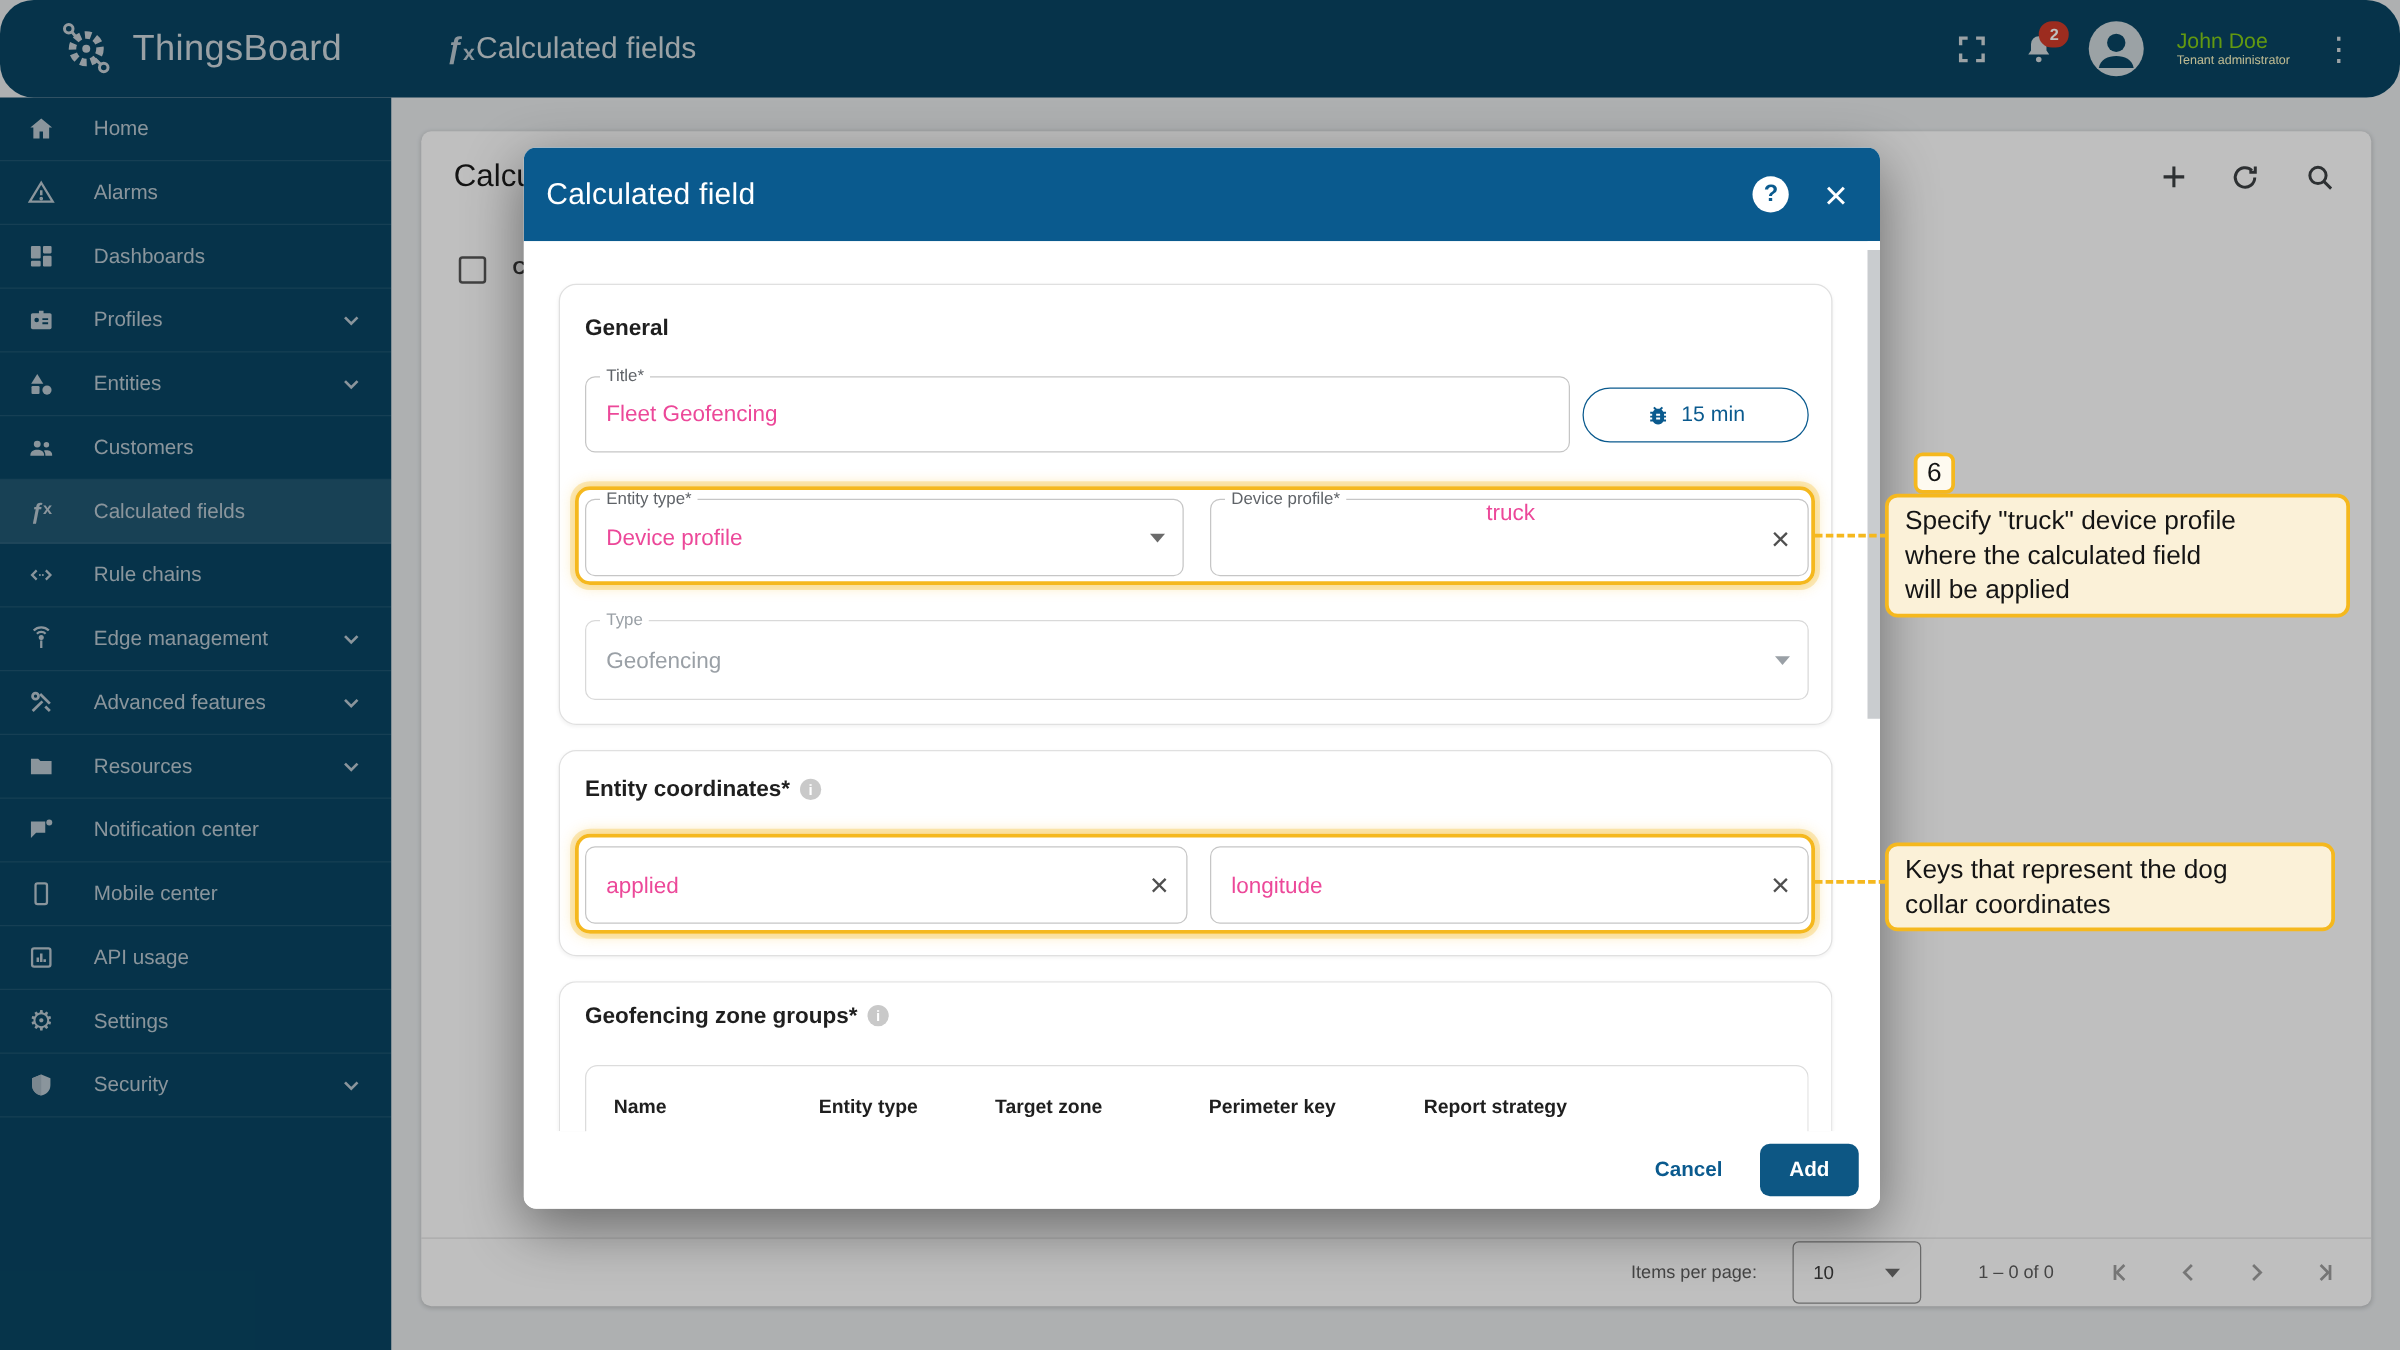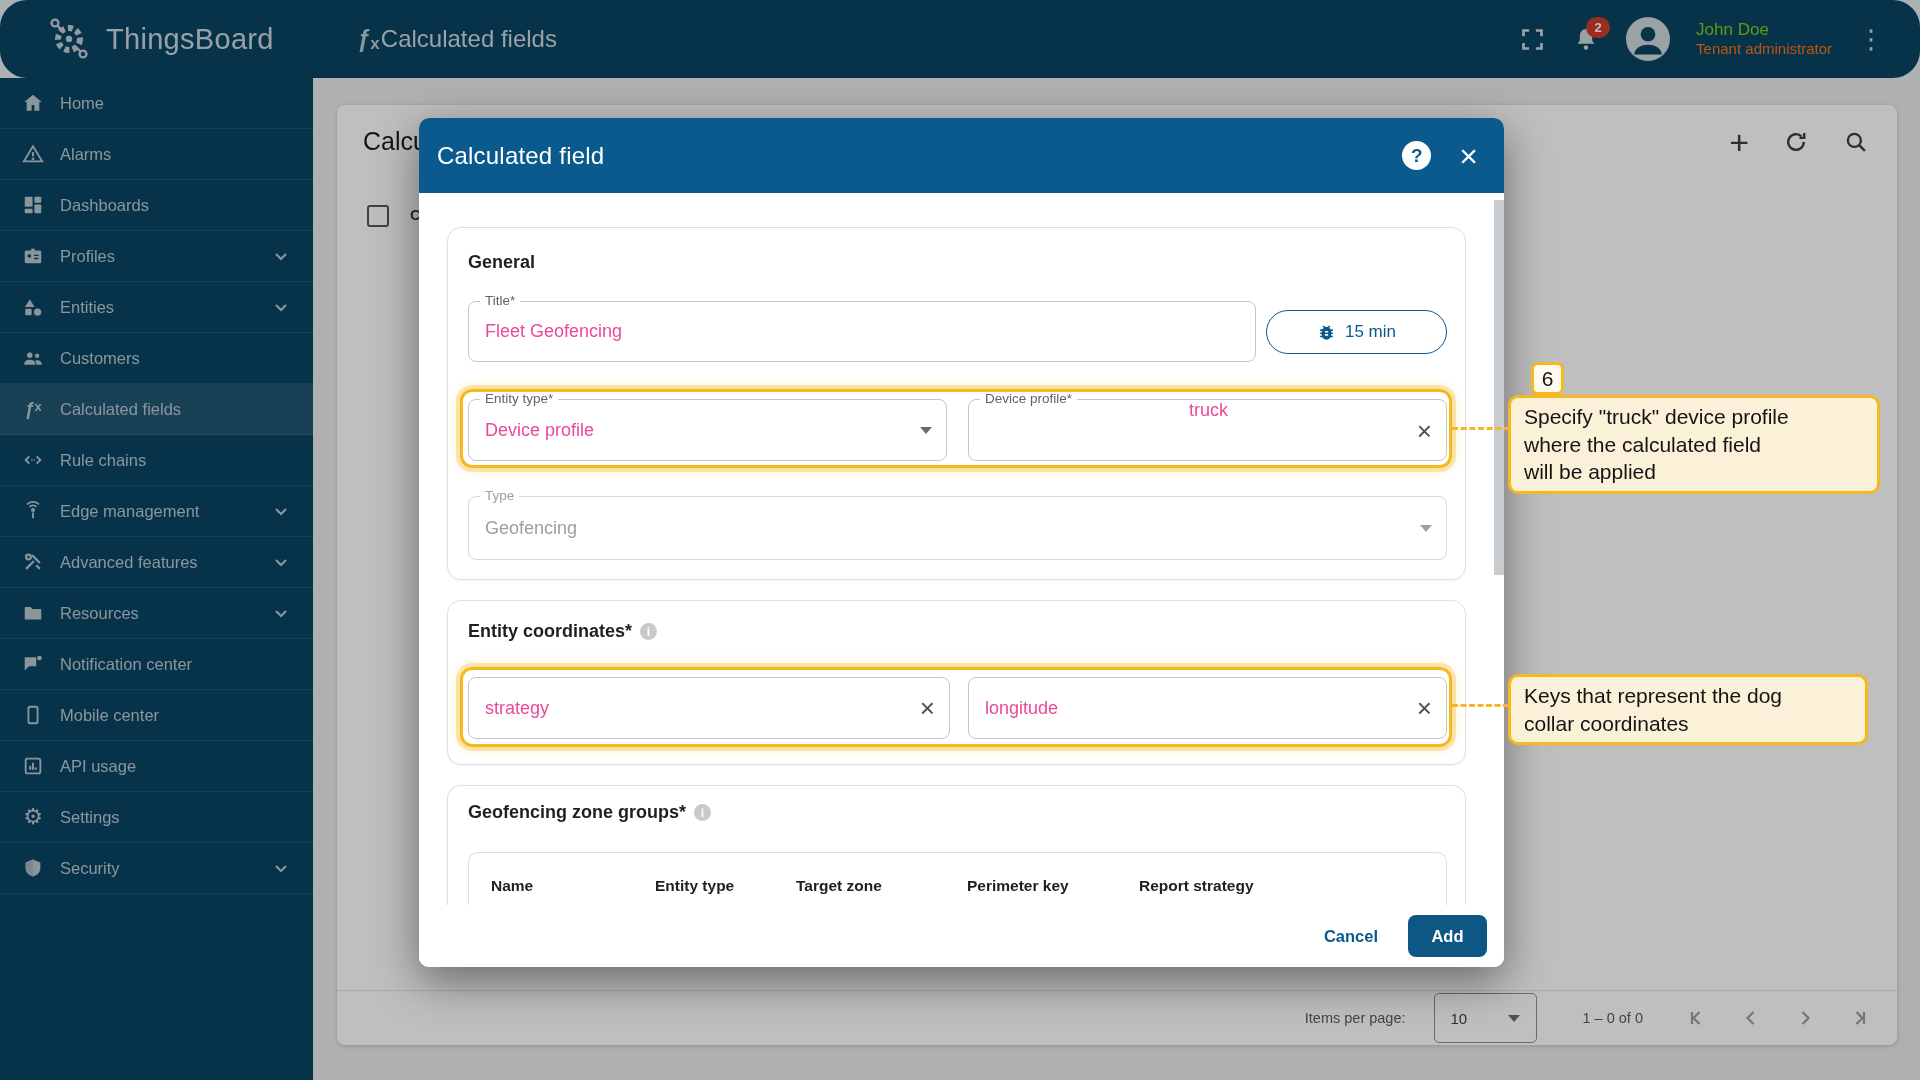--- a/index.html
+++ b/index.html
@@ -19,31 +19,31 @@
   .appbar-right { margin-left:auto; display:flex; align-items:center; gap:26px; padding-right:36px; }
   .iconbtn { background:none; border:none; cursor:pointer; display:flex; align-items:center; }
   .bell-wrap { position:relative; }
   .badge { position:absolute; top:-8px; right:-10px; min-width:24px; height:21px; border-radius:11px;
     background:#d13b2a; color:#fff; font-size:13px; font-weight:700; display:flex;
     align-items:center; justify-content:center; padding:0 6px; }
   .avatar { width:44px; height:44px; border-radius:50%; background:#cfd8dc;
     display:flex; align-items:center; justify-content:center; }
   .user-block { line-height:1.25; }
   .user-name { color:#84cc16; font-size:17px; }
-  .user-role { color:#f97316; font-size:15px; }
+  .user-role { color:#fef9c3; font-size:10px; }
   .vdots { color:#cfd8dc; font-size:26px; letter-spacing:0; line-height:14px; }
 
   
   .sidebar { position:absolute; left:0; top:78px; width:313px; height:1002px;
     background:#084563; z-index:1; }
   .nav-item { height:51px; display:flex; align-items:center; padding:0 22px 0 20px;
     border-bottom:1px solid rgba(255,255,255,.09); cursor:pointer; }
   .nav-item.selected { background:rgba(255,255,255,.1); }
   .nav-ic { width:26px; display:flex; justify-content:center; color:#b9c7d0; font-size:19px; }
-  .nav-label { color:#b9c7d0; font-size:16.5px; font-weight:500; margin-left:14px; white-space:nowrap; }
+  .nav-label { color:#b9c7d0; font-size:16.5px; font-weight:500; margin-left:29px; white-space:nowrap; }
   .nav-chev { margin-left:auto; display:flex; }
 
   
   .content-card { position:absolute; left:337px; top:105px; width:1560px; height:940px;
     background:#ffffff; border-radius:8px; box-shadow:0 1px 4px rgba(0,0,0,.18); z-index:2; }
   .bg-card-title { position:absolute; left:26px; top:22px; font-size:25px; font-weight:500; color:#1b1b1b; }
   .bg-toolbar { position:absolute; right:28px; top:24px; display:flex; gap:34px; align-items:center; color:#3c4043; }
   .bg-checkbox { position:absolute; left:30px; top:100px; width:22px; height:22px;
     border:2px solid #575757; border-radius:3px; background:#fff; }
   .bg-colhdr { position:absolute; left:73px; top:101px; font-size:15px; font-weight:600; color:#3a3a3a; white-space:nowrap; }
@@ -470,21 +470,21 @@
             </span>
         </div>
       </div>
 
       <div class="sub-card" style="left:28px; top:407px; width:1019px; height:165px;">
         <div class="sec-heading" style="position:absolute; left:20px; top:20px;">
           <span>Entity coordinates*</span>
           <span class="info-ic">i</span>
         </div>
         <div class="field" style="left:20px; top:76px; width:482px; height:62px;">
-          <span class="fvalue">strategy</span>
+          <span class="fvalue">applied</span>
           <span class="fright">
               <span class="clear-x">×</span>
             </span>
         </div>
         <div class="field" style="left:520px; top:76px; width:479px; height:62px;">
           <span class="fvalue">longitude</span>
           <span class="fright">
               <span class="clear-x">×</span>
             </span>
         </div>

